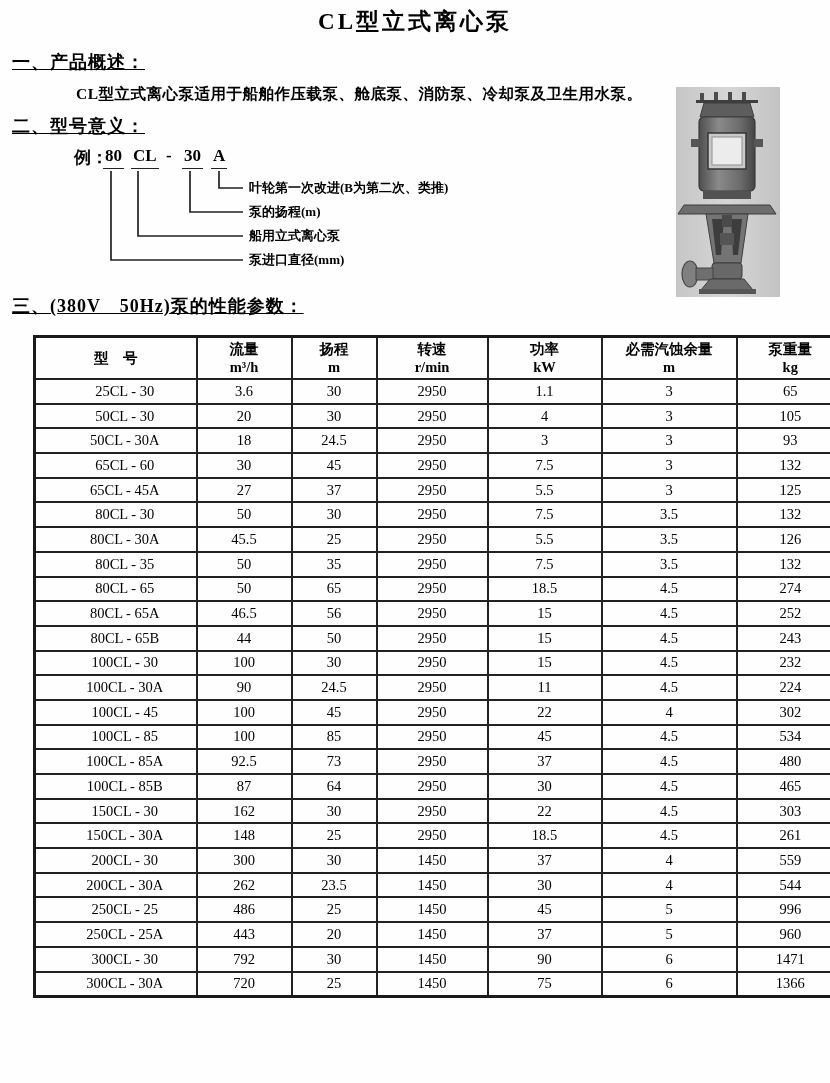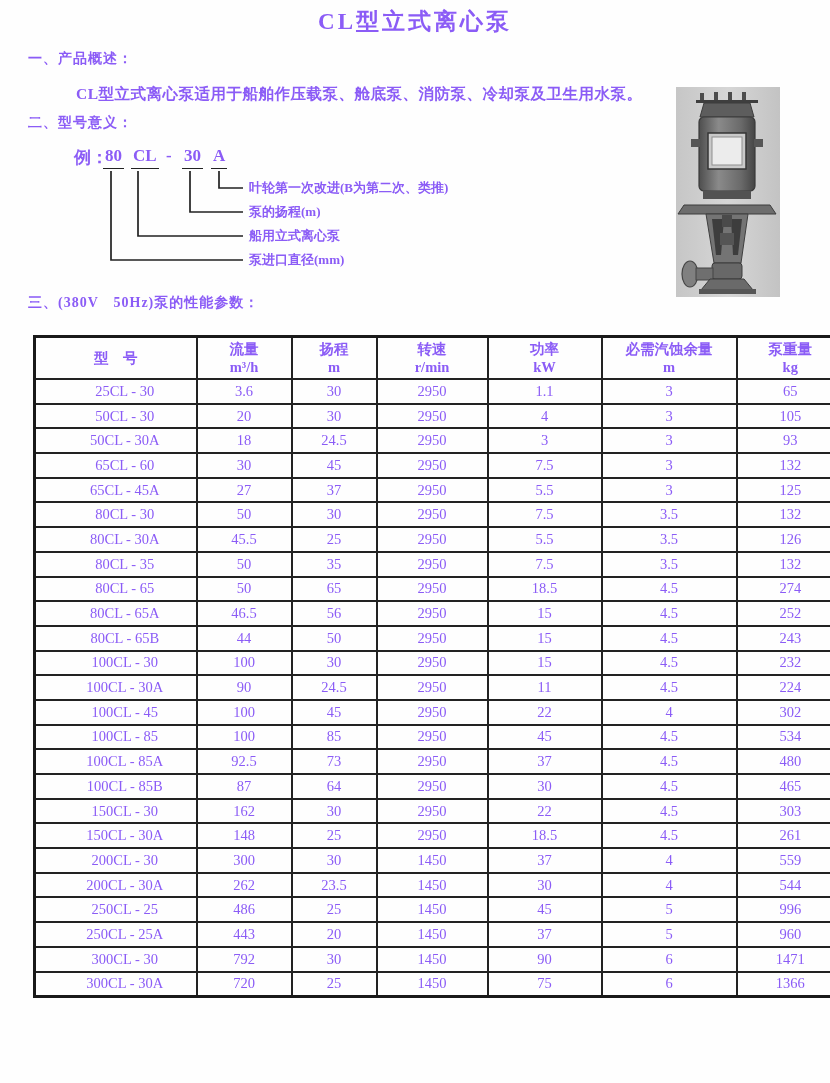--- a/index.html
+++ b/index.html
@@ -3,31 +3,32 @@
 <meta charset="utf-8">
 <style>
   html,body{margin:0;padding:0;background:#e9e9e9;}
   .page{
     position:relative;
     width:830px;height:1083px;
     background:#fefefe;
     margin:0 auto;
     overflow:hidden;
     font-family:"Liberation Serif","DejaVu Serif",serif;
-    color:#8b5cf6;
+    color:#000000;
   }
   .title{
     position:absolute;top:6px;left:0;width:100%;
     text-align:center;font-size:23px;font-weight:bold;
     letter-spacing:3px;margin:0;
   }
   .sec-heading{
-    position:absolute;left:28px;
-    font-size:14px;font-weight:bold;letter-spacing:1px;
+    position:absolute;left:12px;
+    font-size:18px;font-weight:bold;letter-spacing:1px;
     white-space:nowrap;
+    text-decoration:underline;
   }
   .body-text{
     position:absolute;left:76px;top:84px;
     font-size:15.5px;font-weight:bold;letter-spacing:0.5px;
     white-space:nowrap;
     text-align:right;
   }
   
   .ex-part{
     position:absolute;top:146px;

